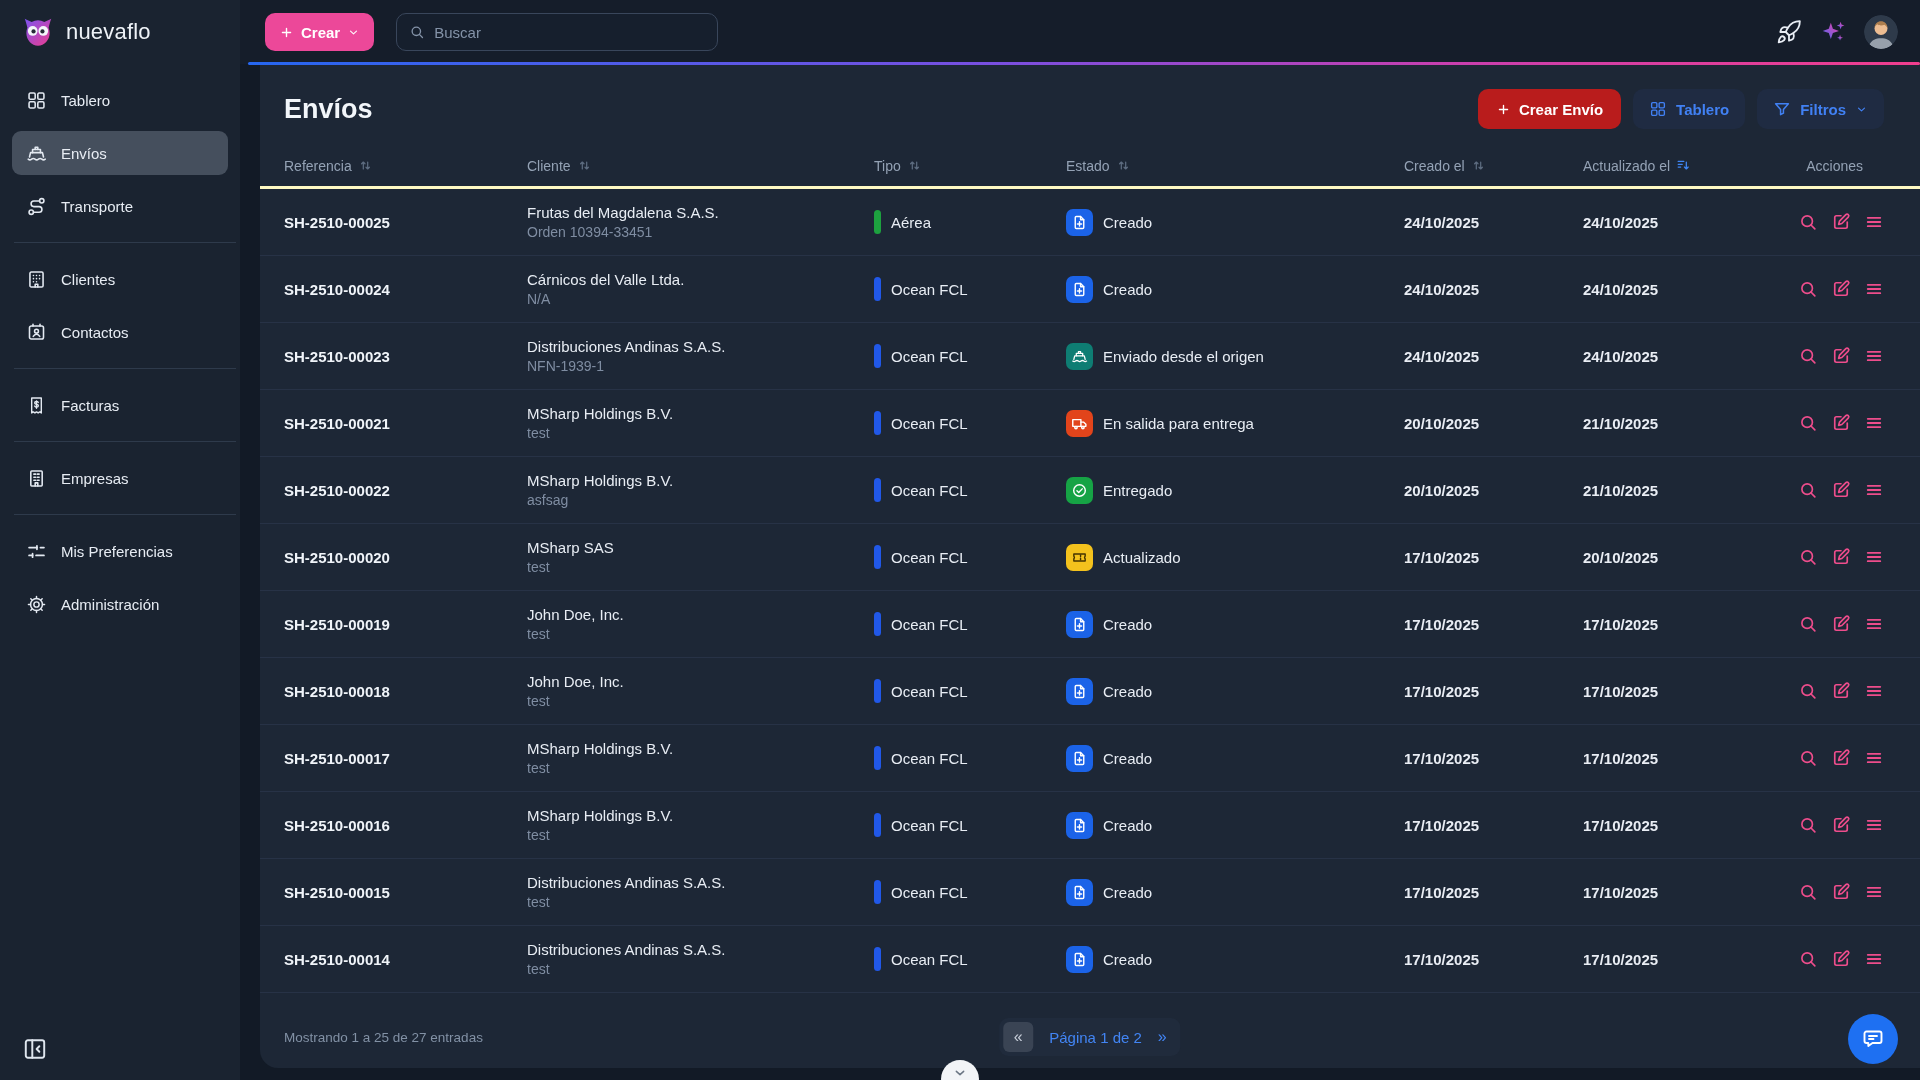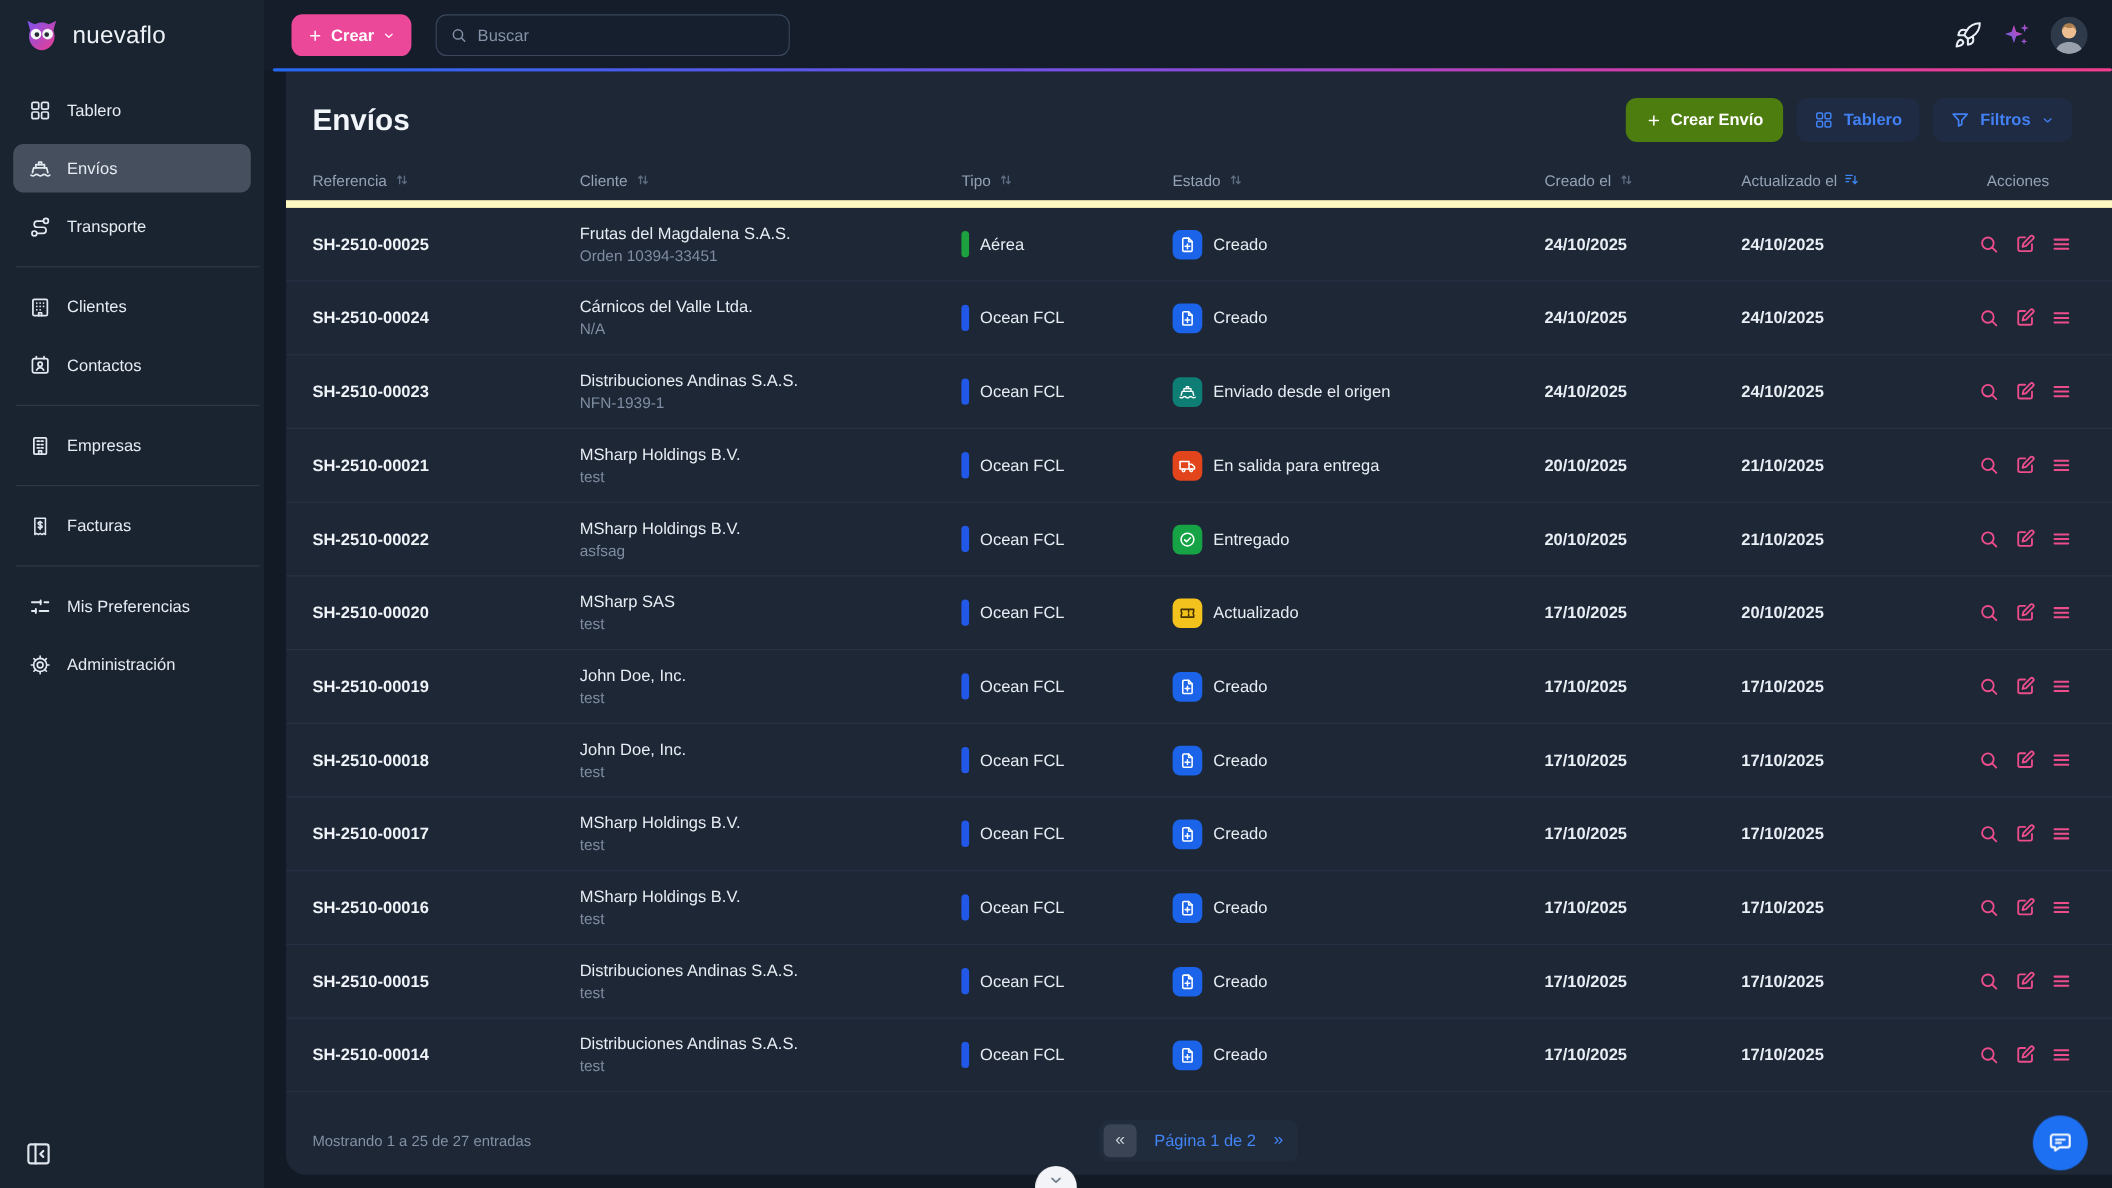--- a/index.html
+++ b/index.html
@@ -41,31 +41,31 @@
   .nav-item.divider-after::after { content:""; position:absolute; left:2px; right:-8px; bottom:-15px; height:1px; background:#2e3a4b; }
   .nav-ico { width:21px; height:21px; color:#e3e9f1; }
   .collapse-btn { position:absolute; left:22px; bottom:18px; width:26px; height:26px; color:#dfe6ee; background:none; border:none; cursor:pointer; padding:0; }
 
   
   .panel { position:fixed; left:260px; right:0; top:65px; bottom:12px; background:#1d2736;
     border-radius:0 0 0 18px; display:flex; flex-direction:column; overflow:hidden; z-index:1; }
   .page-head { display:flex; align-items:center; justify-content:space-between; padding:24px 36px 16px 24px; }
   .page-title { font-size:27px; font-weight:700; color:#f2f6fa; }
   .head-actions { display:flex; gap:12px; }
-  .btn-primary { height:40px; background:#4d7c0f; color:#fff; border:none; border-radius:10px; font-family:inherit;
+  .btn-primary { height:40px; background:#b91c1c; color:#fff; border:none; border-radius:10px; font-family:inherit;
     font-weight:700; font-size:15px; display:inline-flex; align-items:center; gap:8px; padding:0 18px; cursor:pointer; }
   .btn-primary .ico { width:15px; height:15px; }
   .btn-ghost { height:40px; background:#1f2b42; color:#4181f4; border:none; border-radius:10px; font-family:inherit;
     font-weight:700; font-size:15px; display:inline-flex; align-items:center; gap:9px; padding:0 16px; cursor:pointer; }
   .btn-ghost .ico { width:18px; height:18px; }
   .btn-ghost .chev { width:13px; height:13px; }
 
   .t-head, .t-row { display:grid; grid-template-columns:243px 347px 192px 338px 179px 1fr 96px;
     align-items:center; padding:0 36px 0 24px; }
-  .t-head { height:44px; border-bottom:7px solid #fef9c3; color:#94a2b5; font-size:14px; }
+  .t-head { height:44px; border-bottom:3px solid #fef9c3; color:#94a2b5; font-size:14px; }
   .th { display:flex; align-items:center; gap:6px; background:none; border:none; color:inherit; font:inherit; padding:0; cursor:pointer; text-align:left; }
   .th:last-child { justify-content:flex-end; }
   .sort-ico { width:15px; height:15px; }
   .t-rows { flex:1; }
   .t-row { height:67px; border-bottom:1px solid #273246; cursor:pointer; }
   .ref { font-weight:700; color:#f0f4f9; font-size:15px; }
   .client-name { color:#e8edf4; font-size:15px; }
   .client-sub { color:#7f8da2; font-size:14px; margin-top:3px; }
   .tipo, .estado { display:flex; align-items:center; gap:10px; }
   .tipo-pill { width:7px; height:24px; border-radius:4px; flex:none; }
@@ -163,37 +163,37 @@
             <rect x="4" y="4.5" width="16" height="15" rx="2"></rect>
             <circle cx="12" cy="10.5" r="2.2"></circle>
             <path d="M8.3 16.5c.9-1.8 2.2-2.6 3.7-2.6s2.8.8 3.7 2.6"></path>
             <path d="M8 2.5v2M16 2.5v2"></path>
           </svg>
         </span>
         <span class="nav-label">Contactos</span>
       </div>
       <div class="nav-item divider-after">
         <span class="nav-ico ico">
+          <svg viewBox="0 0 24 24" fill="none" stroke="currentColor" stroke-width="1.6" stroke-linecap="round" stroke-linejoin="round">
+            <path d="M6.5 3.5h11v17l-1.8-1.2-1.8 1.2-1.9-1.2-1.8 1.2-1.9-1.2-1.8 1.2z"></path>
+            <path d="M12 6.8v8.4"></path>
+            <path d="M14 8.5c-.4-.6-1.1-1-2-1-1.2 0-2.1.6-2.1 1.5 0 2.1 4.2 1.1 4.2 3.2 0 .9-.9 1.5-2.1 1.5-.9 0-1.6-.4-2-1"></path>
+          </svg>
+        </span>
+        <span class="nav-label">Facturas</span>
+      </div>
+      <div class="nav-item divider-after">
+        <span class="nav-ico ico">
           <svg viewBox="0 0 24 24" fill="none" stroke="currentColor" stroke-width="1.8" stroke-linecap="round" stroke-linejoin="round">
             <rect x="5.5" y="3.5" width="13" height="17" rx="1"></rect>
             <path d="M9 7h2M13 7h2M9 10.5h2M13 10.5h2M9 14h2M13 14h2"></path>
             <path d="M10.5 20.5v-3.5h3v3.5"></path>
           </svg>
         </span>
         <span class="nav-label">Empresas</span>
-      </div>
-      <div class="nav-item divider-after">
-        <span class="nav-ico ico">
-          <svg viewBox="0 0 24 24" fill="none" stroke="currentColor" stroke-width="1.6" stroke-linecap="round" stroke-linejoin="round">
-            <path d="M6.5 3.5h11v17l-1.8-1.2-1.8 1.2-1.9-1.2-1.8 1.2-1.9-1.2-1.8 1.2z"></path>
-            <path d="M12 6.8v8.4"></path>
-            <path d="M14 8.5c-.4-.6-1.1-1-2-1-1.2 0-2.1.6-2.1 1.5 0 2.1 4.2 1.1 4.2 3.2 0 .9-.9 1.5-2.1 1.5-.9 0-1.6-.4-2-1"></path>
-          </svg>
-        </span>
-        <span class="nav-label">Facturas</span>
       </div>
       <div class="nav-item">
         <span class="nav-ico ico">
           <svg viewBox="0 0 24 24" fill="none" stroke="currentColor" stroke-width="2" stroke-linecap="round" stroke-linejoin="round">
             <path d="M3.5 7.5h9M16.5 7.5h4M3.5 16.5h4M11.5 16.5h9"></path>
             <path d="M12.5 5.5v4M7.5 14.5v4"></path>
           </svg>
         </span>
         <span class="nav-label">Mis Preferencias</span>
       </div>

